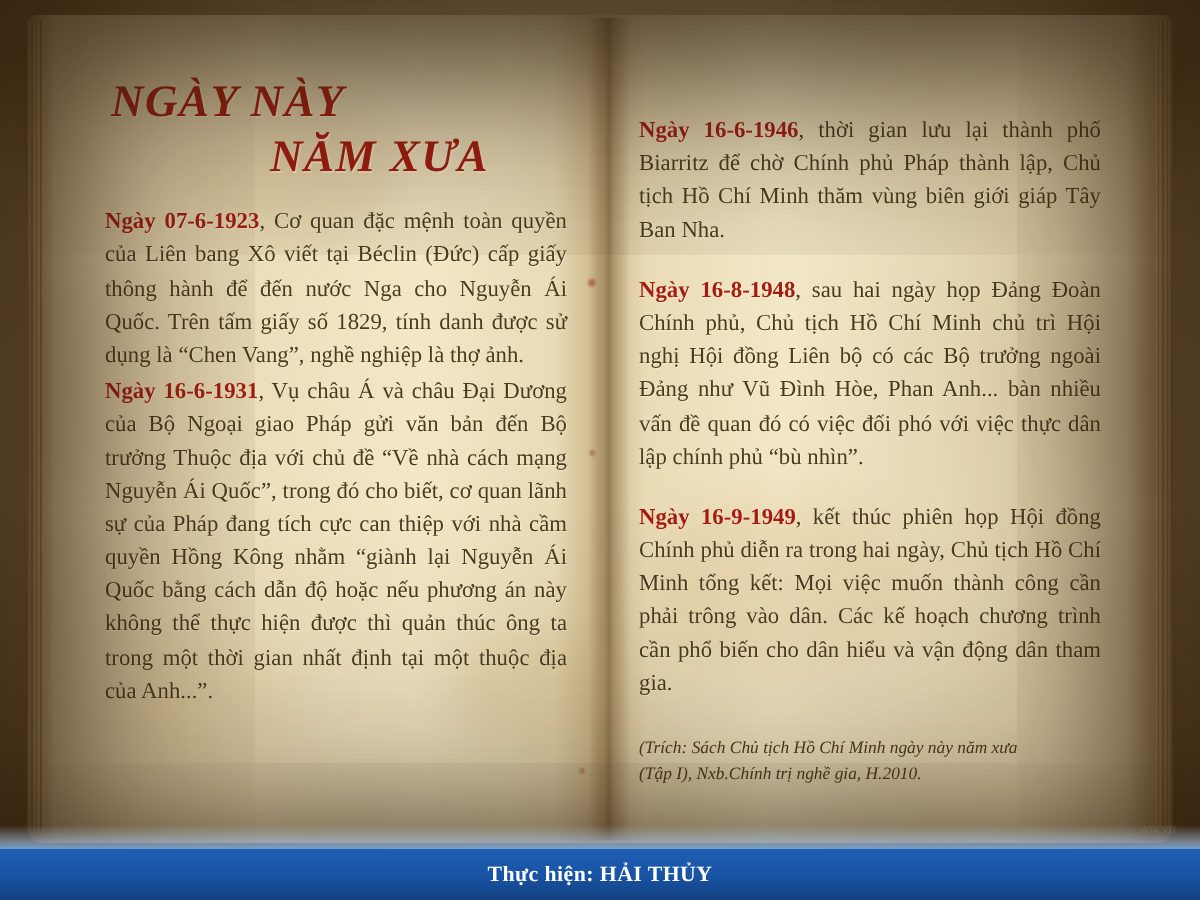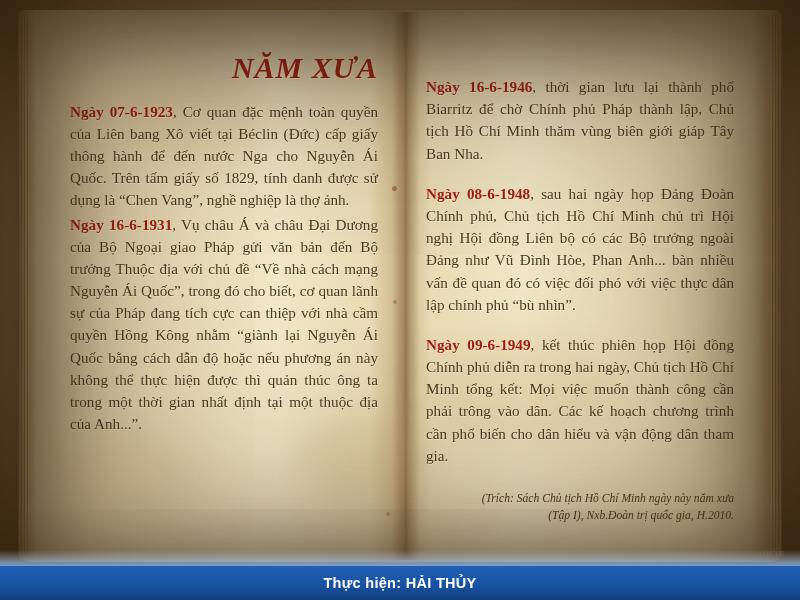--- a/index.html
+++ b/index.html
@@ -101,62 +101,62 @@
     color: #a51c12;
     font-weight: bold;
     font-style: italic;
     font-size: 30px;
     line-height: 1.22;
     letter-spacing: 1px;
     text-shadow: 1px 1px 0 rgba(255,240,205,0.75);
     margin: 6px 0 14px 0;
   }
   .headline .l1 { display: block; text-align: left; padding-left: 4px; }
-  .headline .l2 { display: block; text-align: right; padding-left: 58px; }
+  .headline .l2 { display: block; text-align: center; padding-left: 58px; }
 
   p.body {
     margin: 0 0 10px 0;
     font-size: 15.2px;
     line-height: 1.46;
     color: #4a3a1f;
     text-align: justify;
     text-shadow: 0.5px 0.5px 0 rgba(255,248,220,0.6);
   }
   p.body.tight { margin-bottom: 2px; }
   .lead {
     color: #a51c12;
     font-weight: bold;
   }
   .source {
     margin-top: 24px;
     font-size: 11.6px;
     font-style: italic;
     color: #4a3a1f;
-    text-align: right;
+    text-align: left;
     line-height: 1.45;
   }
   .spacer-sm { height: 8px; }
 
   
   .banner {
     position: absolute;
     left: 0;
     bottom: 0;
     width: 800px;
     height: 34px;
     background: linear-gradient(180deg, #1f5fb4 0%, #1852a3 55%, #12407f 100%);
     color: #ffffff;
     display: flex;
     align-items: center;
     justify-content: center;
     font-weight: bold;
     font-size: 14.5px;
     letter-spacing: 0.3px;
     z-index: 50;
-    font-family: Liberation Sans, sans-serif;
+    font-family: Liberation Serif, serif;
   }
   .banner-wave {
     position: absolute;
     left: 0;
     bottom: 34px;
     width: 800px;
     height: 16px;
     background: linear-gradient(180deg, rgba(255,255,255,0) 0%, rgba(173,205,240,0.55) 70%, rgba(120,170,225,0.9) 100%);
     z-index: 49;
     pointer-events: none;
@@ -187,20 +187,21 @@
   <div class="stain" style="left:386px;top:512px;width:4px;height:4px;background:rgba(150,70,45,0.40);filter:blur(0.6px);z-index:12;"></div>
 
   <div class="edge-left"></div>
   <div class="edge-right"></div>
   <div class="gutter"></div>
 
   <div class="pages">
 
     <div class="page left">
       <div class="headline">
+        <span class="l1">NGÀY NÀY</span>
         <span class="l2">NĂM XƯA</span>
       </div>
 
       <p class="body tight">
         <span class="lead">Ngày 07-6-1923</span><span>, Cơ quan đặc mệnh toàn quyền của Liên bang Xô viết tại Béclin (Đức) cấp giấy thông hành để đến nước Nga cho Nguyễn Ái Quốc. Trên tấm giấy số 1829, tính danh được sử dụng là “Chen Vang”, nghề nghiệp là thợ ảnh.</span>
       </p>
 
       <p class="body">
         <span class="lead">Ngày 16-6-1931</span><span>, Vụ châu Á và châu Đại Dương của Bộ Ngoại giao Pháp gửi văn bản đến Bộ trưởng Thuộc địa với chủ đề “Về nhà cách mạng Nguyễn Ái Quốc”, trong đó cho biết, cơ quan lãnh sự của Pháp đang tích cực can thiệp với nhà cầm quyền Hồng Kông nhằm “giành lại Nguyễn Ái Quốc bằng cách dẫn độ hoặc nếu phương án này không thể thực hiện được thì quản thúc ông ta trong một thời gian nhất định tại một thuộc địa của Anh...”.</span>
       </p>
@@ -209,32 +210,32 @@
     <div class="page right">
       <div style="height:32px"></div>
 
       <p class="body">
         <span class="lead">Ngày 16-6-1946</span><span>, thời gian lưu lại thành phố Biarritz để chờ Chính phủ Pháp thành lập, Chủ tịch Hồ Chí Minh thăm vùng biên giới giáp Tây Ban Nha.</span>
       </p>
 
       <div class="spacer-sm"></div>
 
       <p class="body">
-        <span class="lead">Ngày 08-6-1948</span><span>, sau hai ngày họp Đảng Đoàn Chính phủ, Chủ tịch Hồ Chí Minh chủ trì Hội nghị Hội đồng Liên bộ có các Bộ trưởng ngoài Đảng như Vũ Đình Hòe, Phan Anh... bàn nhiều vấn đề quan đó có việc đối phó với việc thực dân lập chính phủ “bù nhìn”.</span>
+        <span class="lead">Ngày 16-8-1948</span><span>, sau hai ngày họp Đảng Đoàn Chính phủ, Chủ tịch Hồ Chí Minh chủ trì Hội nghị Hội đồng Liên bộ có các Bộ trưởng ngoài Đảng như Vũ Đình Hòe, Phan Anh... bàn nhiều vấn đề quan đó có việc đối phó với việc thực dân lập chính phủ “bù nhìn”.</span>
       </p>
 
       <div class="spacer-sm"></div>
 
       <p class="body">
-        <span class="lead">Ngày 09-6-1949</span><span>, kết thúc phiên họp Hội đồng Chính phủ diễn ra trong hai ngày, Chủ tịch Hồ Chí Minh tổng kết: Mọi việc muốn thành công cần phải trông vào dân. Các kế hoạch chương trình cần phổ biến cho dân hiểu và vận động dân tham gia.</span>
+        <span class="lead">Ngày 16-9-1949</span><span>, kết thúc phiên họp Hội đồng Chính phủ diễn ra trong hai ngày, Chủ tịch Hồ Chí Minh tổng kết: Mọi việc muốn thành công cần phải trông vào dân. Các kế hoạch chương trình cần phổ biến cho dân hiểu và vận động dân tham gia.</span>
       </p>
 
       <div class="source">
         <div>(Trích: Sách Chủ tịch Hồ Chí Minh ngày này năm xưa</div>
-        <div>(Tập I), Nxb.Đoàn trị quốc gia, H.2010.</div>
+        <div>(Tập I), Nxb.Chính trị nghề gia, H.2010.</div>
       </div>
     </div>
 
   </div>
 
   <div class="watermark">vov.vn</div>
 
   <div class="vignette"></div>
 
   <div class="banner-wave"></div>

